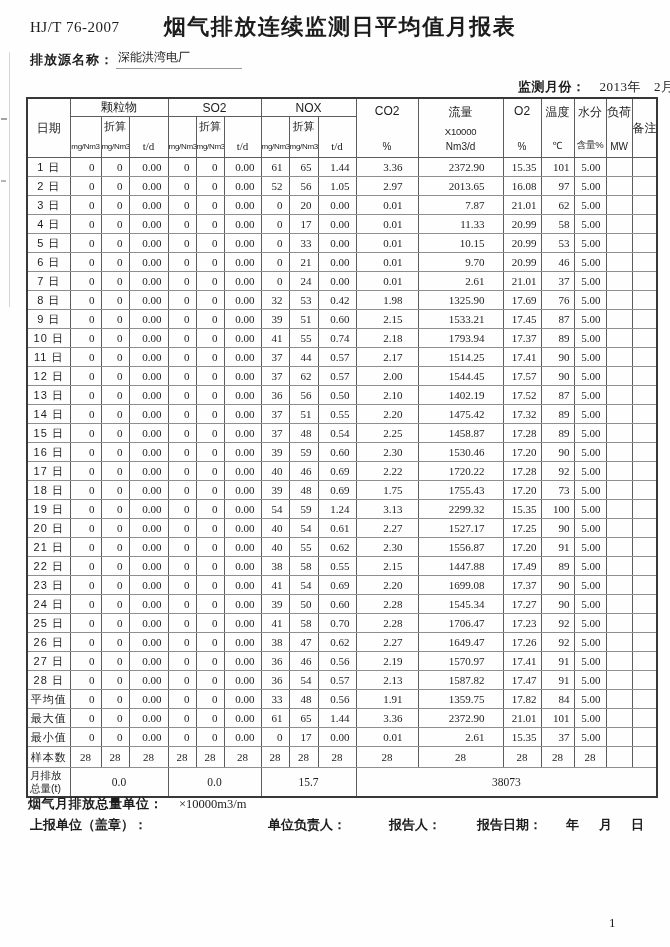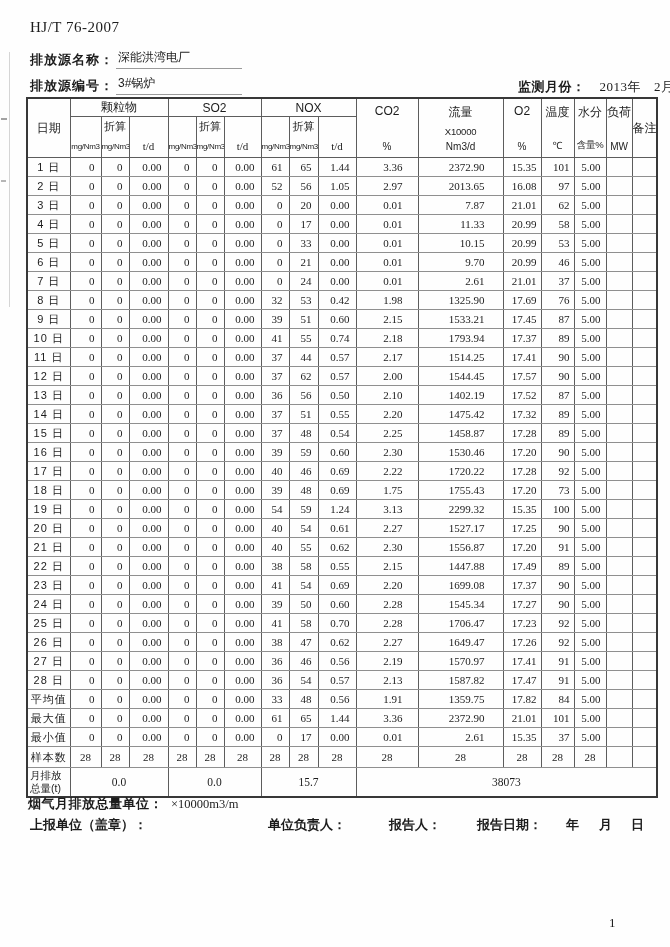--- a/index.html
+++ b/index.html
@@ -49,42 +49,40 @@
   tbody td:nth-child(14){padding-right:4px;}
   tbody td:nth-child(15){padding-right:5px;}
   tr.center-row td{text-align:center !important;padding:0 !important;}
   tr.center-row{height:21px;}
 
   tr.totals{height:29px;}
   tr.totals td:first-child{font-size:10.5px;line-height:1.2;text-align:left;padding:0 0 0 2px;font-family:"Liberation Sans",sans-serif;letter-spacing:0;}
   tr.totals td.tc{text-align:center;padding:0;font-size:11.5px;}
 
   .unit-note{position:absolute;left:28px;top:795px;font-size:13px;font-weight:bold;letter-spacing:.5px;}
-  .unit-note .val{font-weight:normal;font-family:"Liberation Serif",serif;font-size:12.5px;letter-spacing:0;margin-left:8px;}
+  .unit-note .val{font-weight:normal;font-family:"Liberation Serif",serif;font-size:12.5px;letter-spacing:0;margin-left:16px;}
   .sig{position:absolute;left:0;top:816px;width:624px;height:20px;font-size:13px;font-weight:bold;}
   .sig span{position:absolute;white-space:nowrap;}
   .s1{left:30px;} .s2{left:268px;} .s3{left:389px;} .s4{left:477px;text-align:right;}
   .sy{left:566px;} .sm{left:599px;} .sd{left:631px;}
   .page-num{position:absolute;left:609px;top:915px;font-size:13px;font-family:"Liberation Serif",serif;}
 </style>
 </head>
 <body>
 
 <div class="page">
   <div class="scan-vline"></div>
   <div class="scan-mark"></div>
   <div class="scan-mark2"></div>
 
   <div class="std-code">HJ/T 76-2007</div>
+  <div class="title">烟气排放连续监测日平均值月报表</div>
 
   <div class="field f-name">
     <span class="flabel">排放源名称：</span><span class="fvalue">深能洪湾电厂</span>
-  </div>
-  <div class="field f-code">
-    <span class="flabel">排放源编号：</span><span class="fvalue">3#锅炉</span>
   </div>
   <div class="month">
     <span>监测月份：</span><span class="myear">2013年</span><span class="mmonth">2月</span>
   </div>
 
   <table class="report">
     <colgroup>
       <col style="width:43px">
         <col style="width:31px">
         <col style="width:28px">

